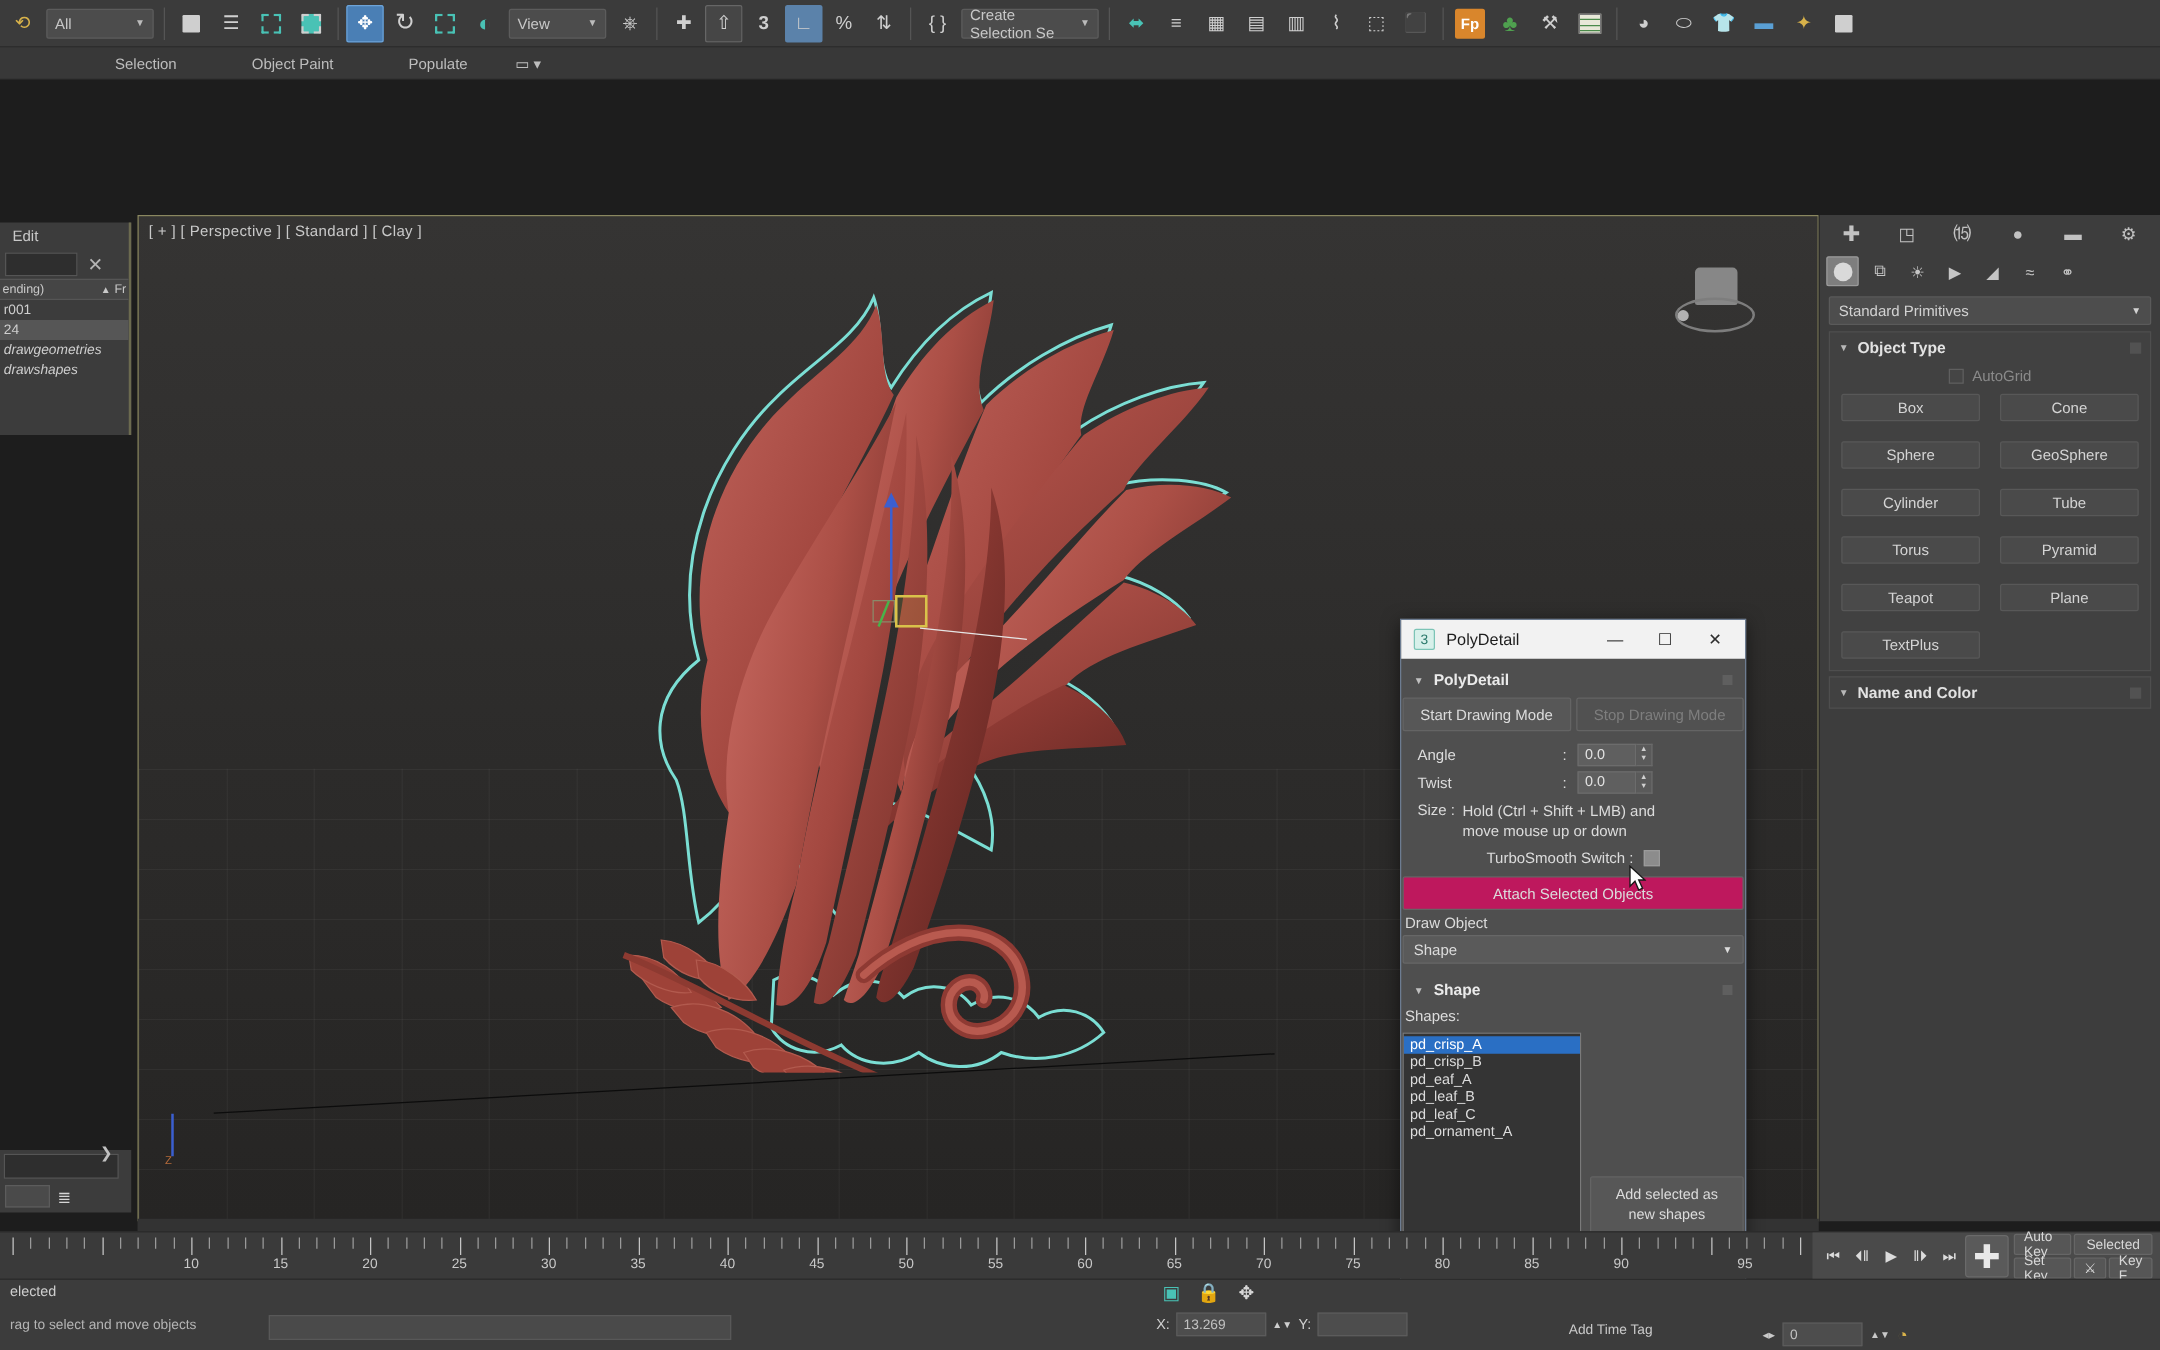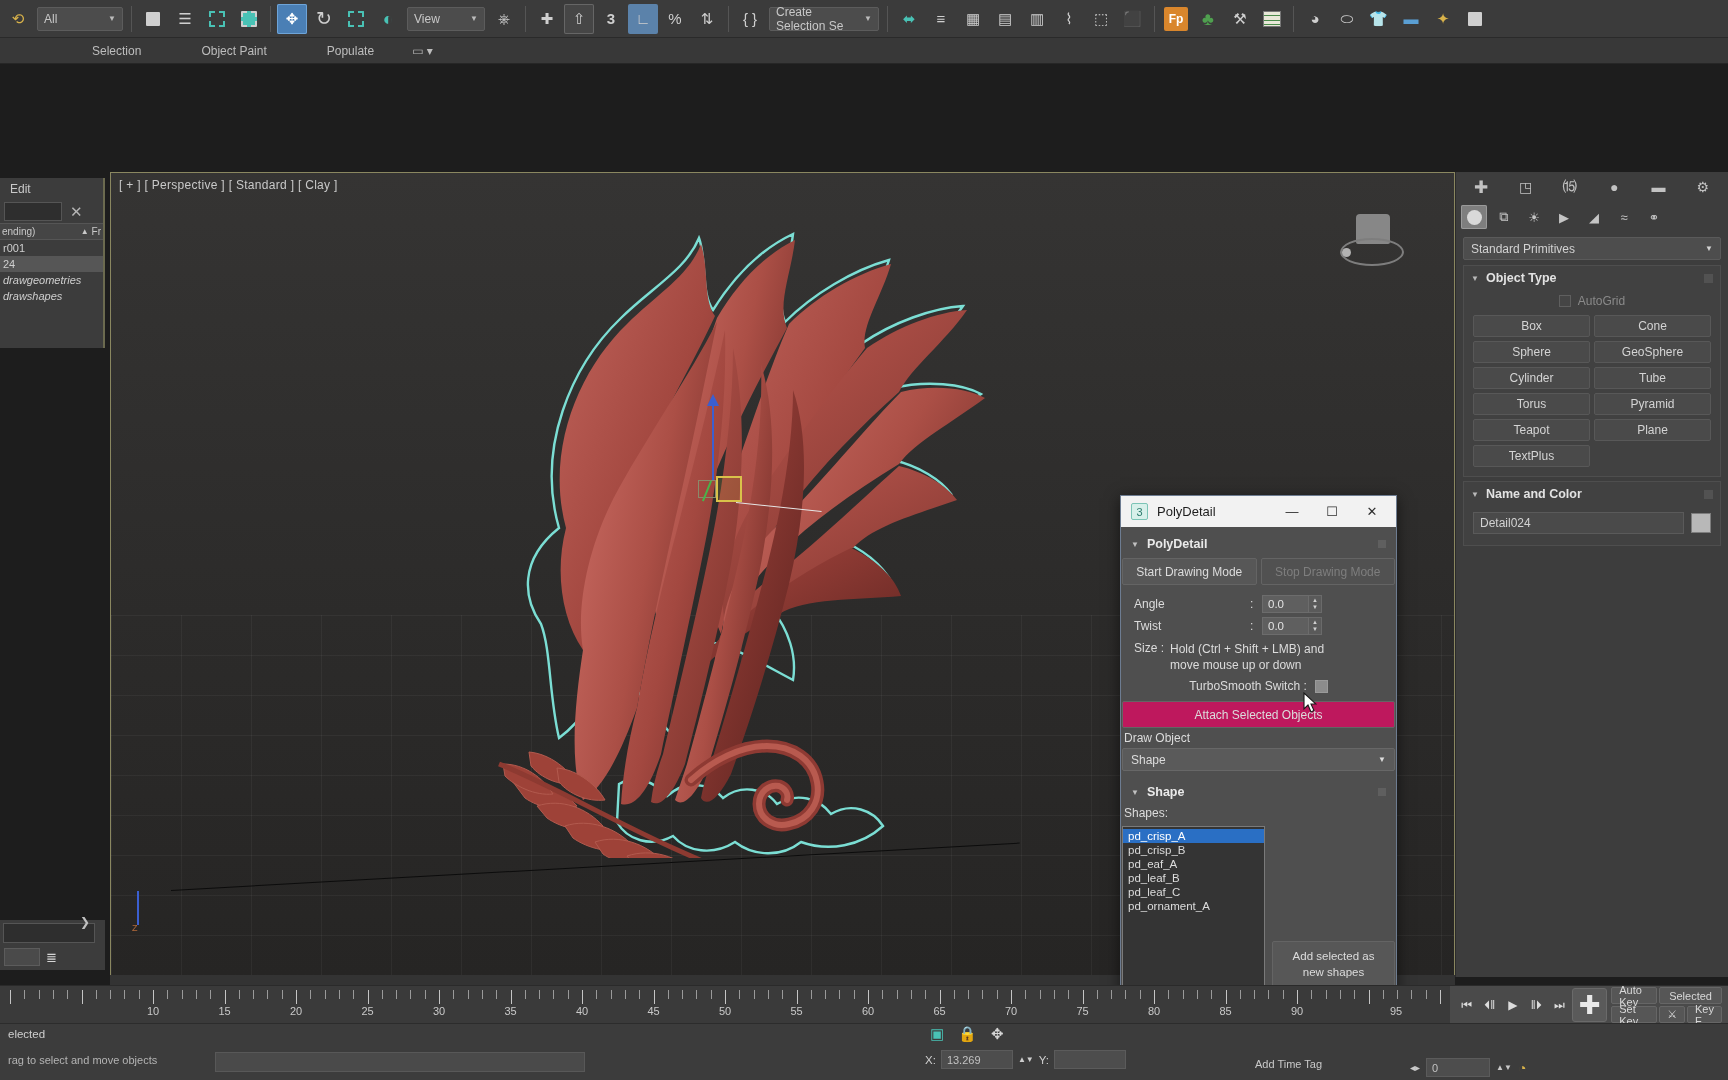--- a/index.html
+++ b/index.html
@@ -162,21 +162,21 @@
   .cp-combo .arrow { margin-left: auto; font-size: 8px; }
   .rollout { margin: 4px 7px 0 7px; background: #414141; border: 1px solid #4e4e4e; }
   .ro-hdr { display: flex; align-items: center; gap: 7px; padding: 5px 7px;
             font-size: 12.5px; font-weight: bold; color: #e2e2e2; }
   .ro-hdr .tri { font-size: 8px; color: #b8b8b8; }
   .ro-hdr .pin { margin-left: auto; width: 9px; height: 9px; background: #525252; }
   .ro-body { padding: 2px 9px 9px 9px; }
   .autogrid { display: flex; align-items: center; justify-content: center; gap: 7px;
               font-size: 12px; color: #8a8a8a; padding: 2px 0 7px 0; }
   .chk { width: 12px; height: 12px; border: 1px solid #5f5f5f; background: #454545; }
-  .btngrid { display: grid; grid-template-columns: 1fr 1fr; gap: 4px; }
+  .btngrid { display: grid; grid-template-columns: 1fr 1fr; gap: 16px; }
   .pbtn {
     height: 22px; background: #4a4a4a; border: 1px solid #585858; border-radius: 2px;
     display: flex; align-items: center; justify-content: center;
     font-size: 12px; color: #d4d4d4;
   }
   .namerow { display: flex; align-items: center; gap: 7px; padding: 4px 0 2px 0; }
   .namefield { flex: 1; height: 22px; background: #4a4a4a; border: 1px solid #5a5a5a;
                display: flex; align-items: center; padding: 0 6px; font-size: 12px; color: #d2d2d2; }
   .swatch { width: 20px; height: 20px; background: #b8b8b8; border: 1px solid #7d7d7d; }
 
@@ -657,26 +657,20 @@
           <div class="pbtn">TextPlus</div>
         </div>
       </div>
     </div>
 
     <div class="rollout">
       <div class="ro-hdr">
         <span class="tri">▼</span>
         <span>Name and Color</span>
         <span class="pin"></span>
-      </div>
-      <div class="ro-body">
-        <div class="namerow">
-          <div class="namefield">Detail024</div>
-          <div class="swatch"></div>
-        </div>
       </div>
     </div>
   </div>
 
   <div class="dlg">
     <div class="dlg-title">
       <span class="dlg-appicon">3</span>
       <span>PolyDetail</span>
       <span class="dlg-wbtns">
         <span class="wbtn">—</span>

